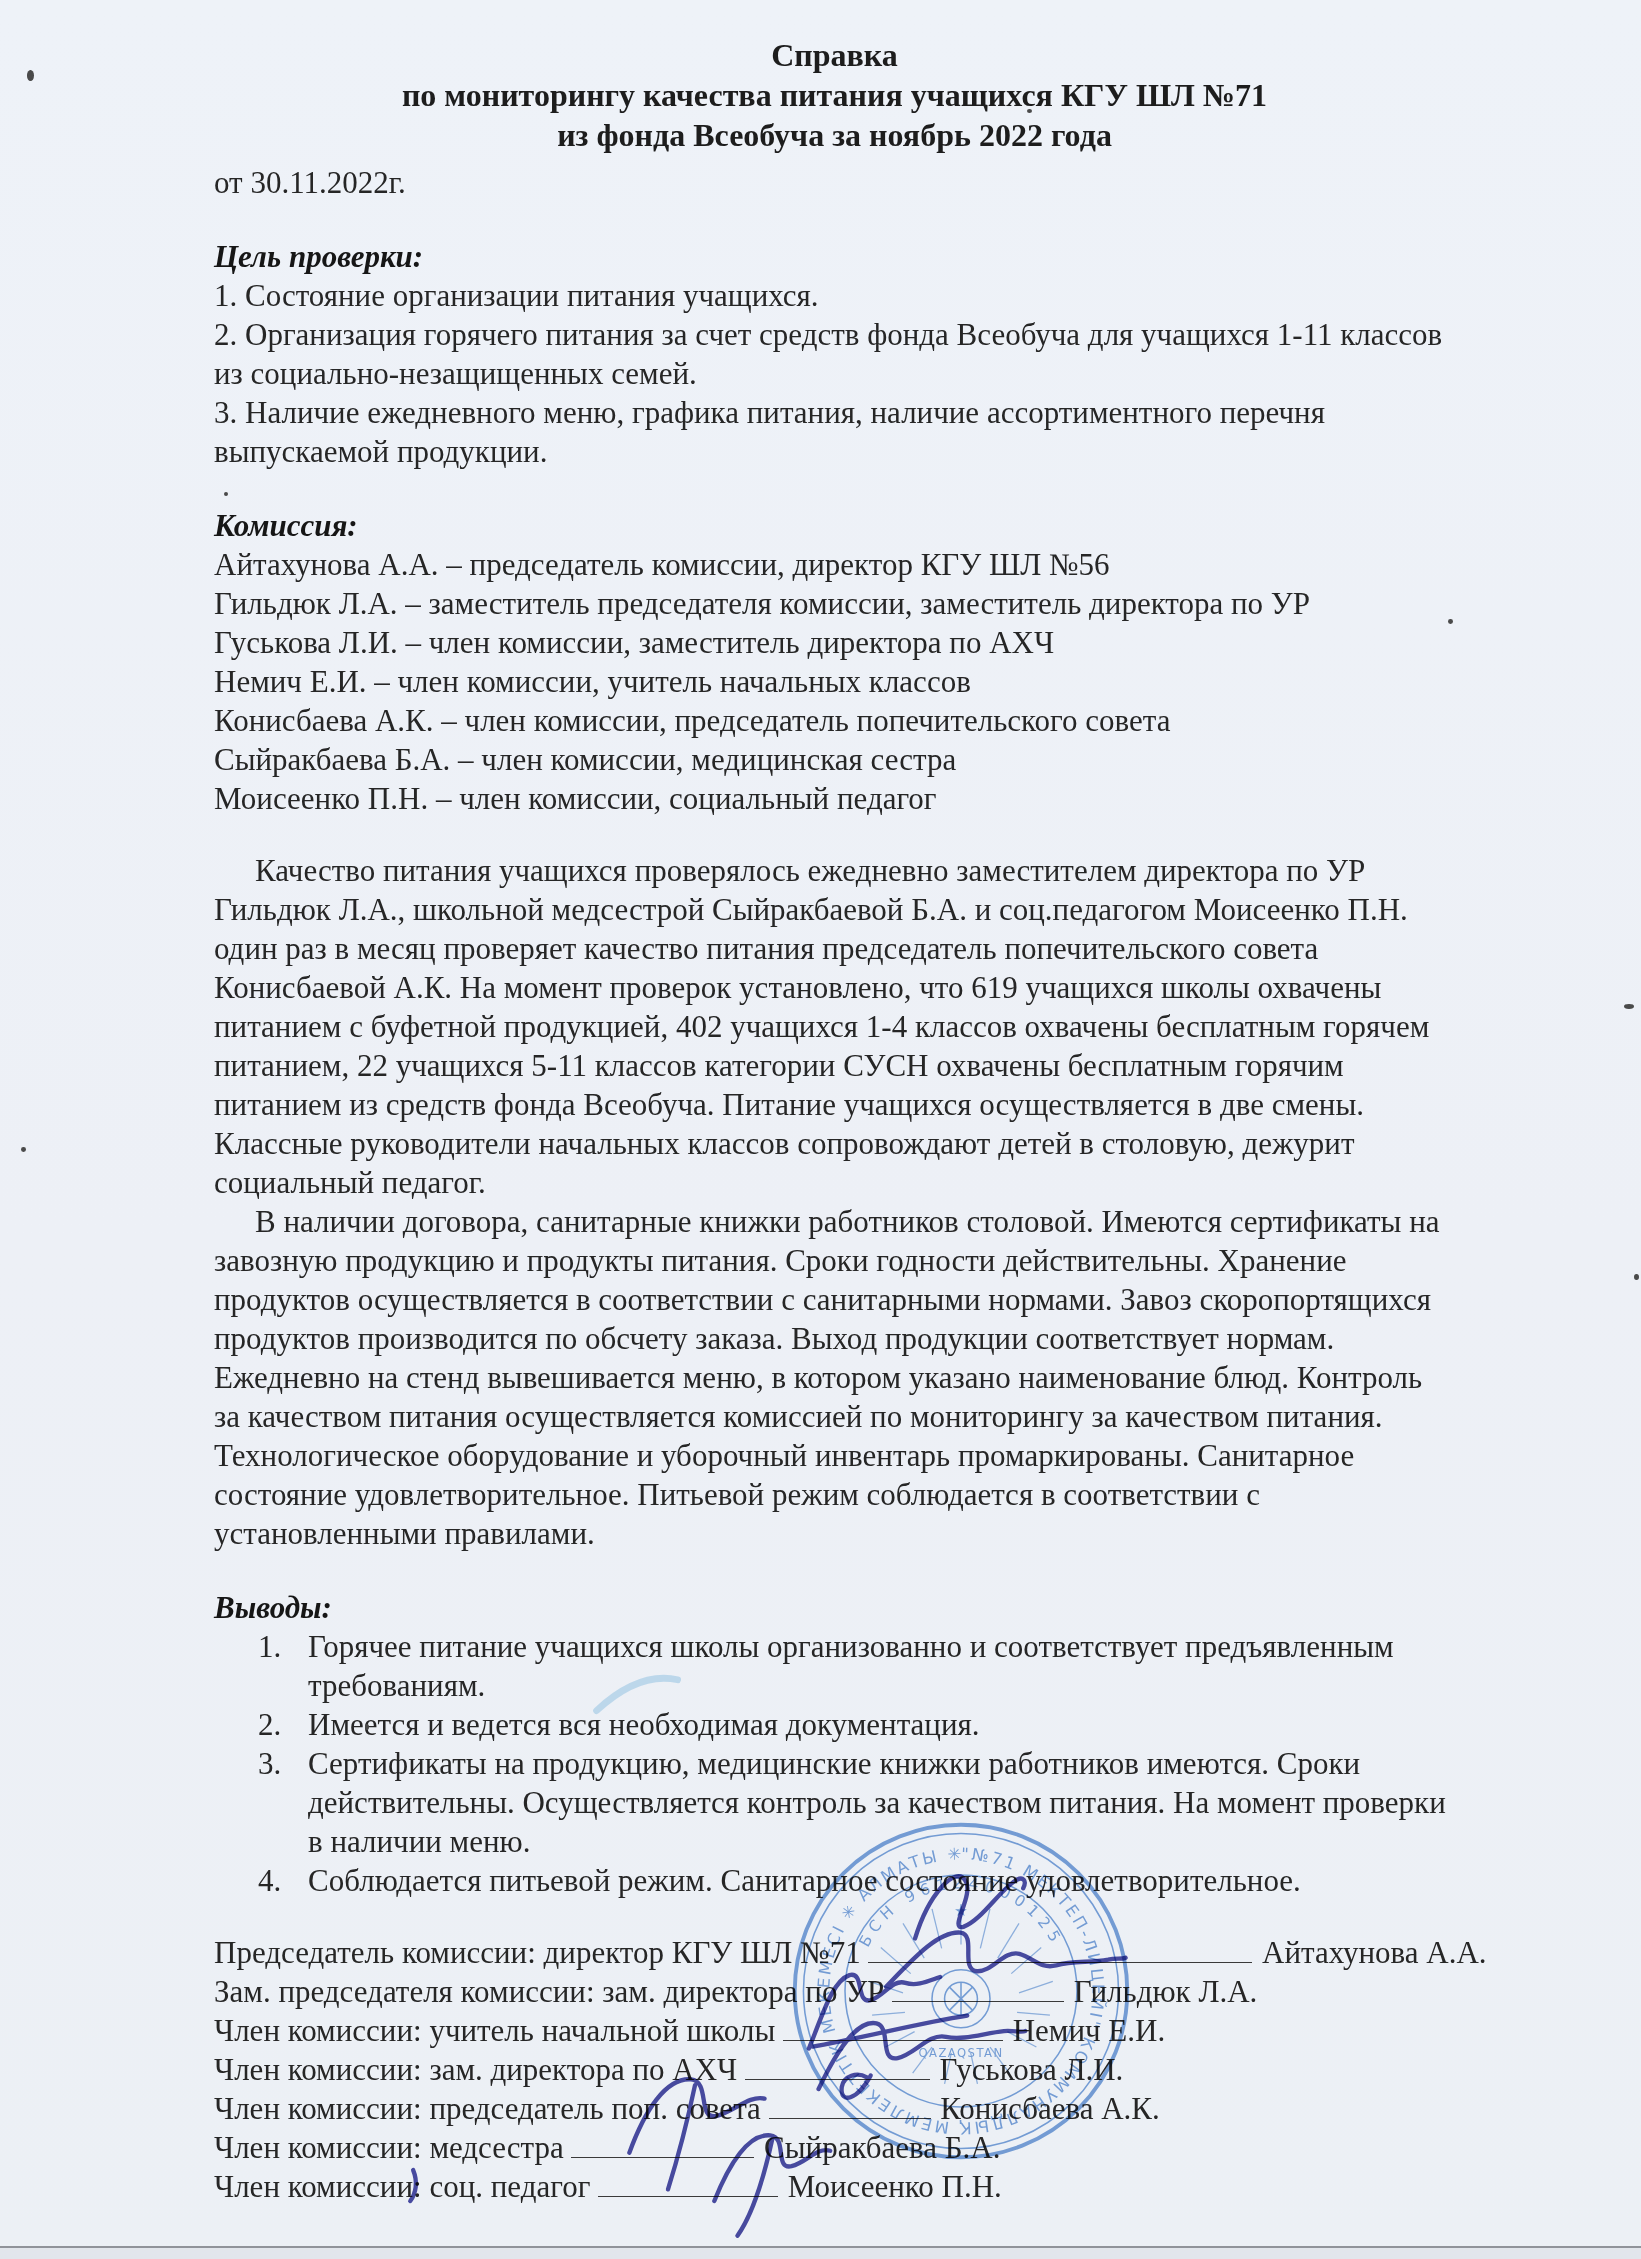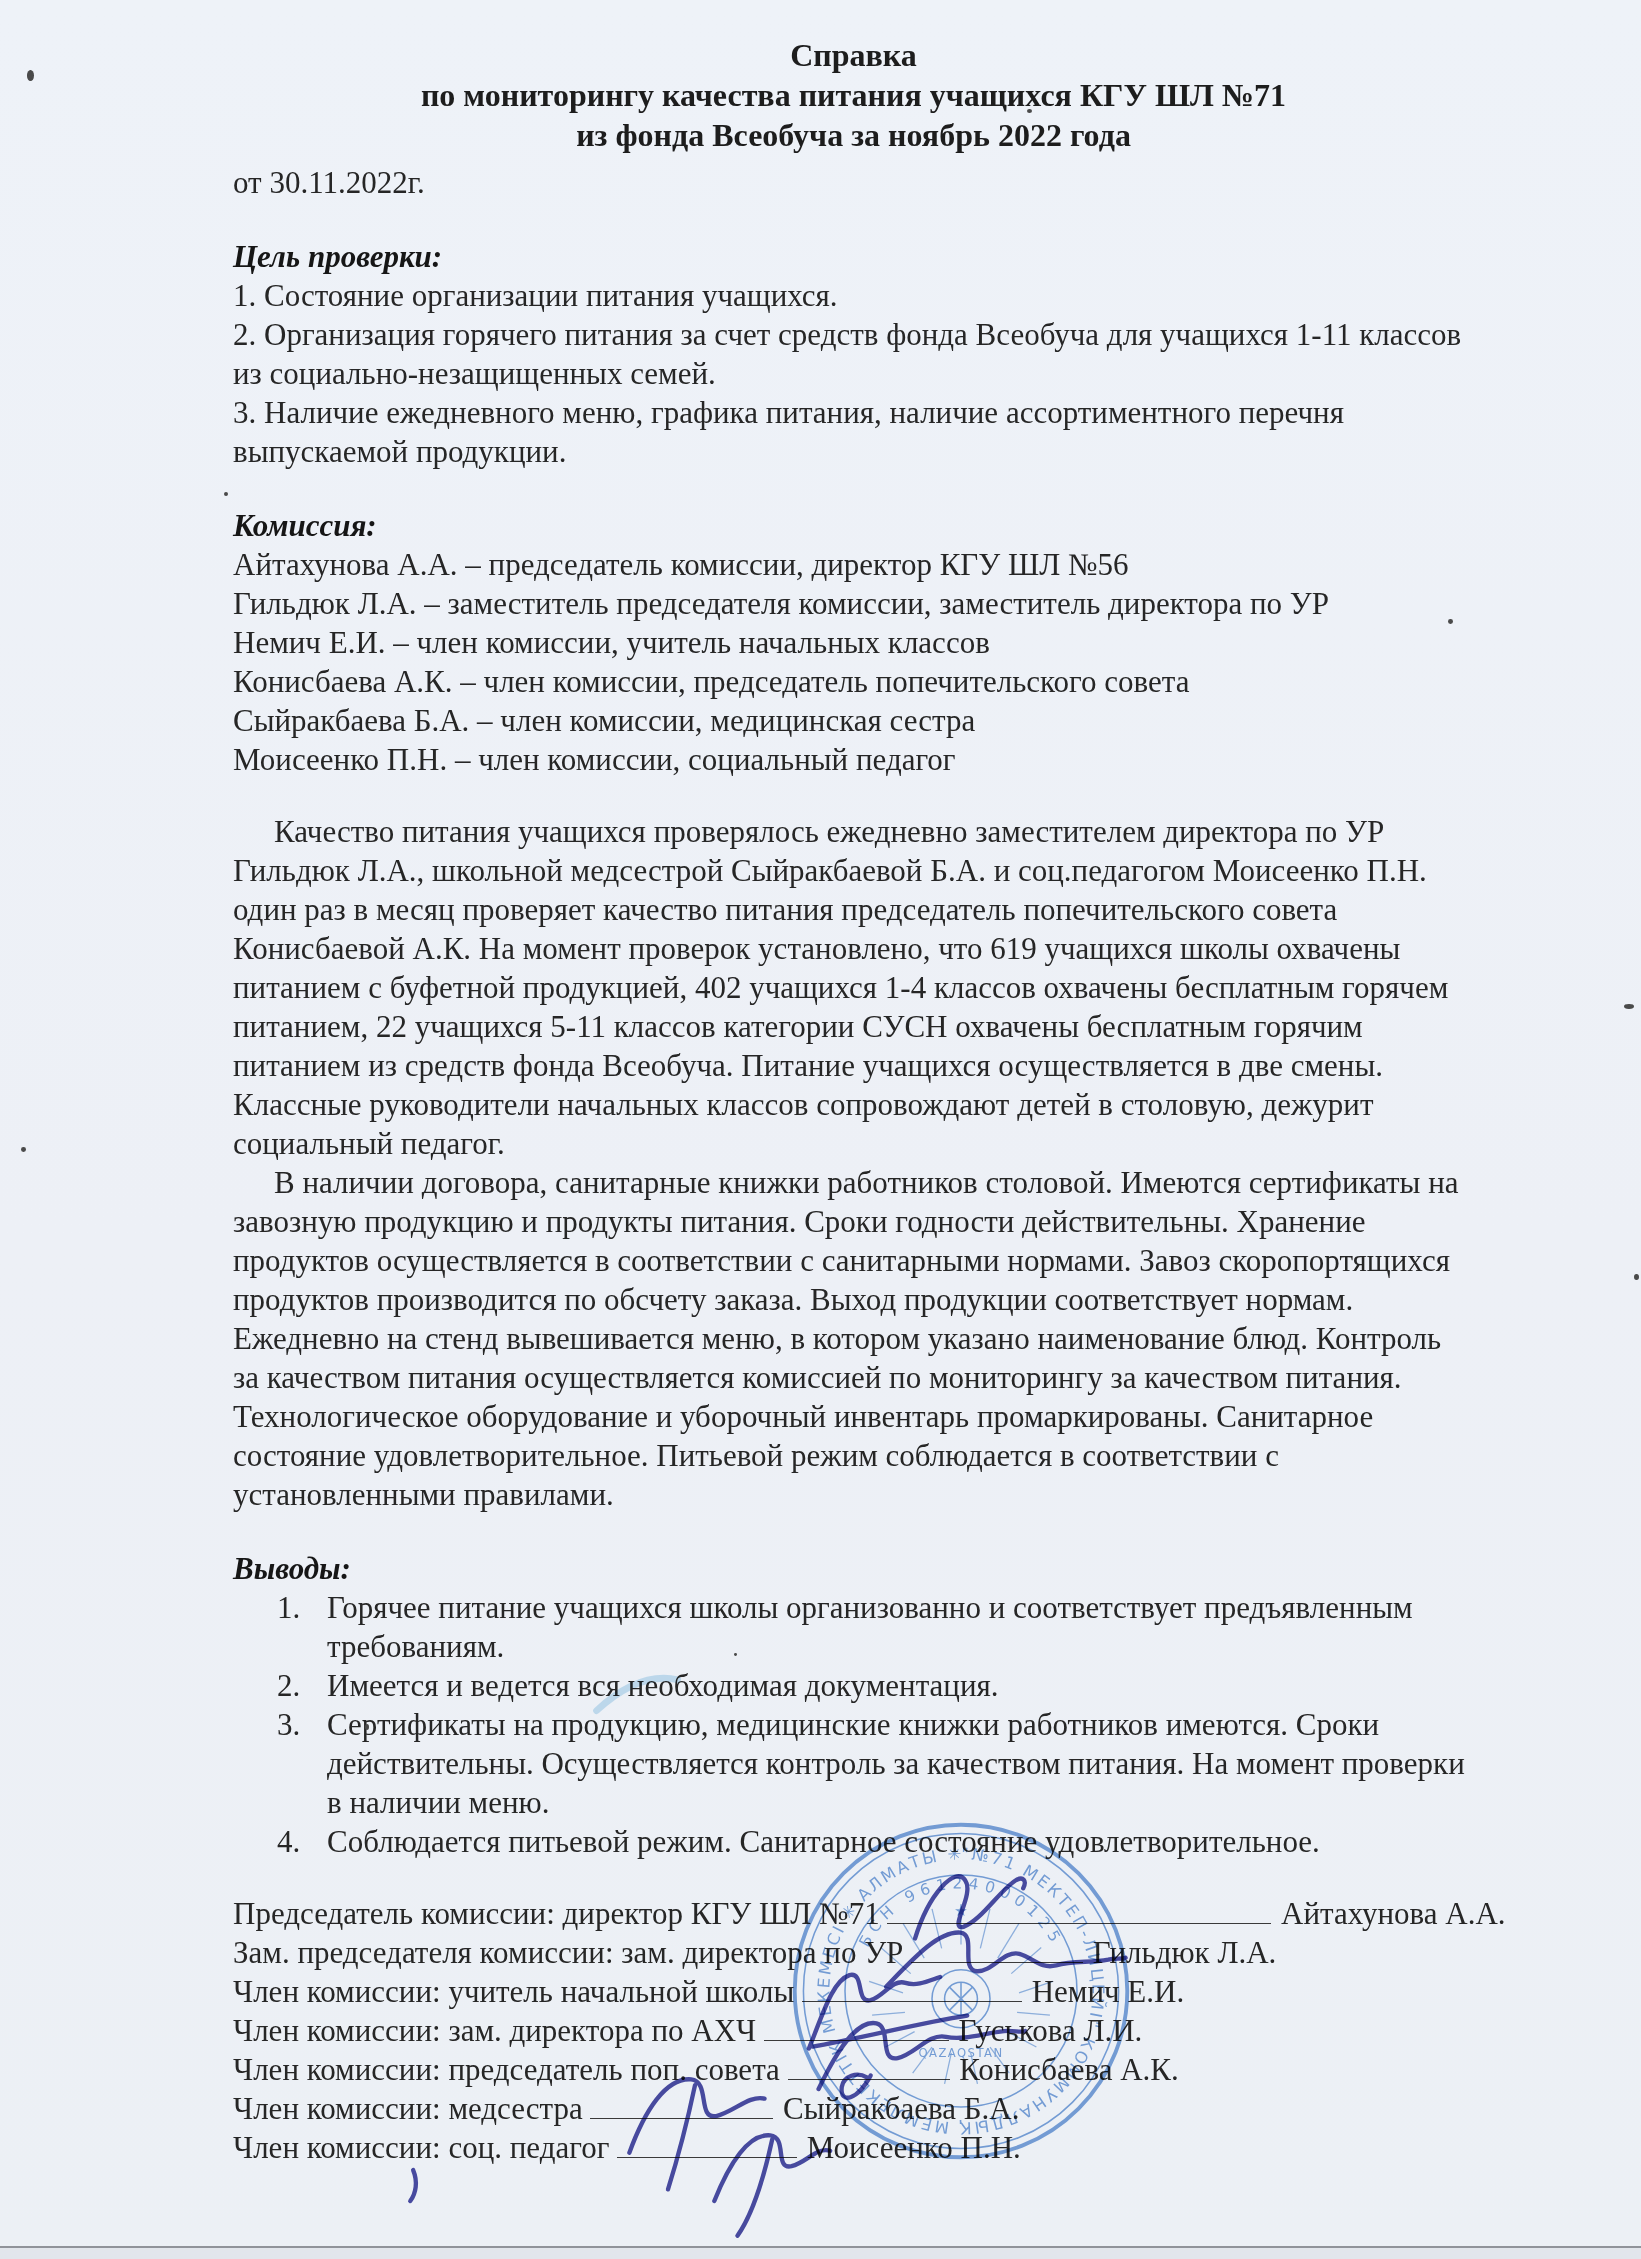--- a/index.html
+++ b/index.html
@@ -1,19 +1,19 @@
 <!DOCTYPE html>
 <html lang="ru"><head>
 <meta charset="utf-8">
 <style>
   html,body{margin:0;padding:0;}
   body{width:1641px;height:2259px;font-family:"Liberation Serif","DejaVu Serif",serif;}
   .page{position:relative;width:1641px;height:2259px;background:#edf1f7;overflow:hidden;
         background-image:linear-gradient(180deg,#eef2f8 0%,#edf0f6 55%,#ecf0f5 100%);}
-  .content{position:absolute;left:233px;top:35px;width:1241px;color:#262626;
+  .content{position:absolute;left:214px;top:35px;width:1241px;color:#262626;
            font-size:31px;line-height:39px;}
   .title{ text-align:center;font-weight:bold;color:#1d1d1d;font-size:32px;line-height:40px;}
   .date{margin-top:8px;}
   .heading{font-weight:bold;color:#161616;margin-top:35px;font-style:italic;}
   .para{margin:0;}
   .bodypara{text-indent:41px;}
   .c-item{display:flex;}
   .c-num{flex:0 0 50px;margin-left:44px;}
   .c-text{flex:1;}
   .sig-block{margin-top:33px;}
@@ -51,20 +51,21 @@
     <div class="date">от 30.11.2022г.</div>
 
     <div class="heading">Цель проверки:</div>
     <div class="para">1. Состояние организации питания учащихся.</div>
     <div class="para">2. Организация горячего питания за счет средств фонда Всеобуча для учащихся 1-11 классов из социально-незащищенных семей.</div>
     <div class="para">3. Наличие ежедневного меню, графика питания, наличие ассортиментного перечня выпускаемой продукции.</div>
 
     <div class="heading">Комиссия:</div>
     <div class="para">Айтахунова А.А. – председатель комиссии, директор КГУ ШЛ №56</div>
     <div class="para">Гильдюк Л.А. – заместитель председателя комиссии, заместитель директора по УР</div>
+    <div class="para">Гуськова Л.И. – член комиссии, заместитель директора по АХЧ</div>
     <div class="para">Немич Е.И. – член комиссии, учитель начальных классов</div>
     <div class="para">Конисбаева А.К. – член комиссии, председатель попечительского совета</div>
     <div class="para">Сыйракбаева Б.А. – член комиссии, медицинская сестра</div>
     <div class="para">Моисеенко П.Н. – член комиссии, социальный педагог</div>
 
     <div class="para bodypara heading-gap" style="margin-top:33px">Качество питания учащихся проверялось ежедневно заместителем директора по УР Гильдюк Л.А., школьной медсестрой Сыйракбаевой Б.А. и соц.педагогом Моисеенко П.Н. один раз в месяц проверяет качество питания председатель попечительского совета Конисбаевой А.К. На момент проверок установлено, что 619 учащихся школы охвачены питанием с буфетной продукцией, 402 учащихся 1-4 классов охвачены бесплатным горячем питанием, 22 учащихся 5-11 классов категории СУСН охвачены бесплатным горячим питанием из средств фонда Всеобуча. Питание учащихся осуществляется в две смены. Классные руководители начальных классов сопровождают детей в столовую, дежурит социальный педагог.</div>
     <div class="para bodypara">В наличии договора, санитарные книжки работников столовой. Имеются сертификаты на завозную продукцию и продукты питания. Сроки годности действительны. Хранение продуктов осуществляется в соответствии с санитарными нормами. Завоз скоропортящихся продуктов производится по обсчету заказа. Выход продукции соответствует нормам. Ежедневно на стенд вывешивается меню, в котором указано наименование блюд. Контроль за качеством питания осуществляется комиссией по мониторингу за качеством питания. Технологическое оборудование и уборочный инвентарь промаркированы. Санитарное состояние удовлетворительное. Питьевой режим соблюдается в соответствии с установленными правилами.</div>
 
     <div class="heading">Выводы:</div>
     <div class="c-item">

